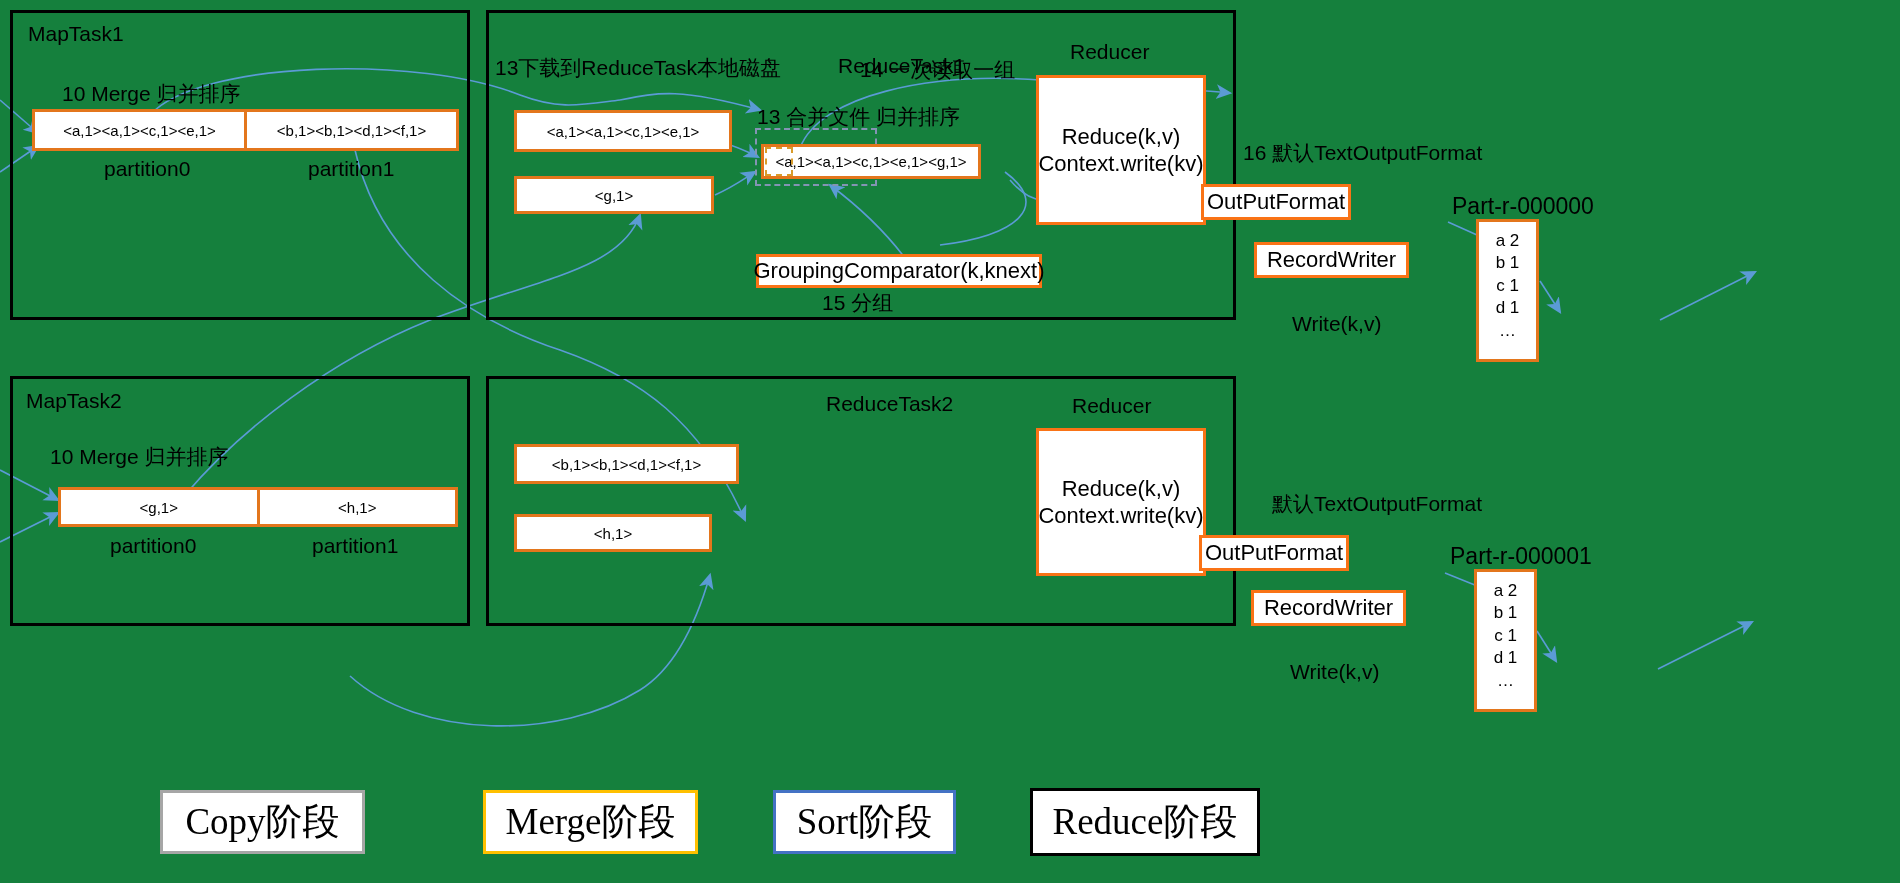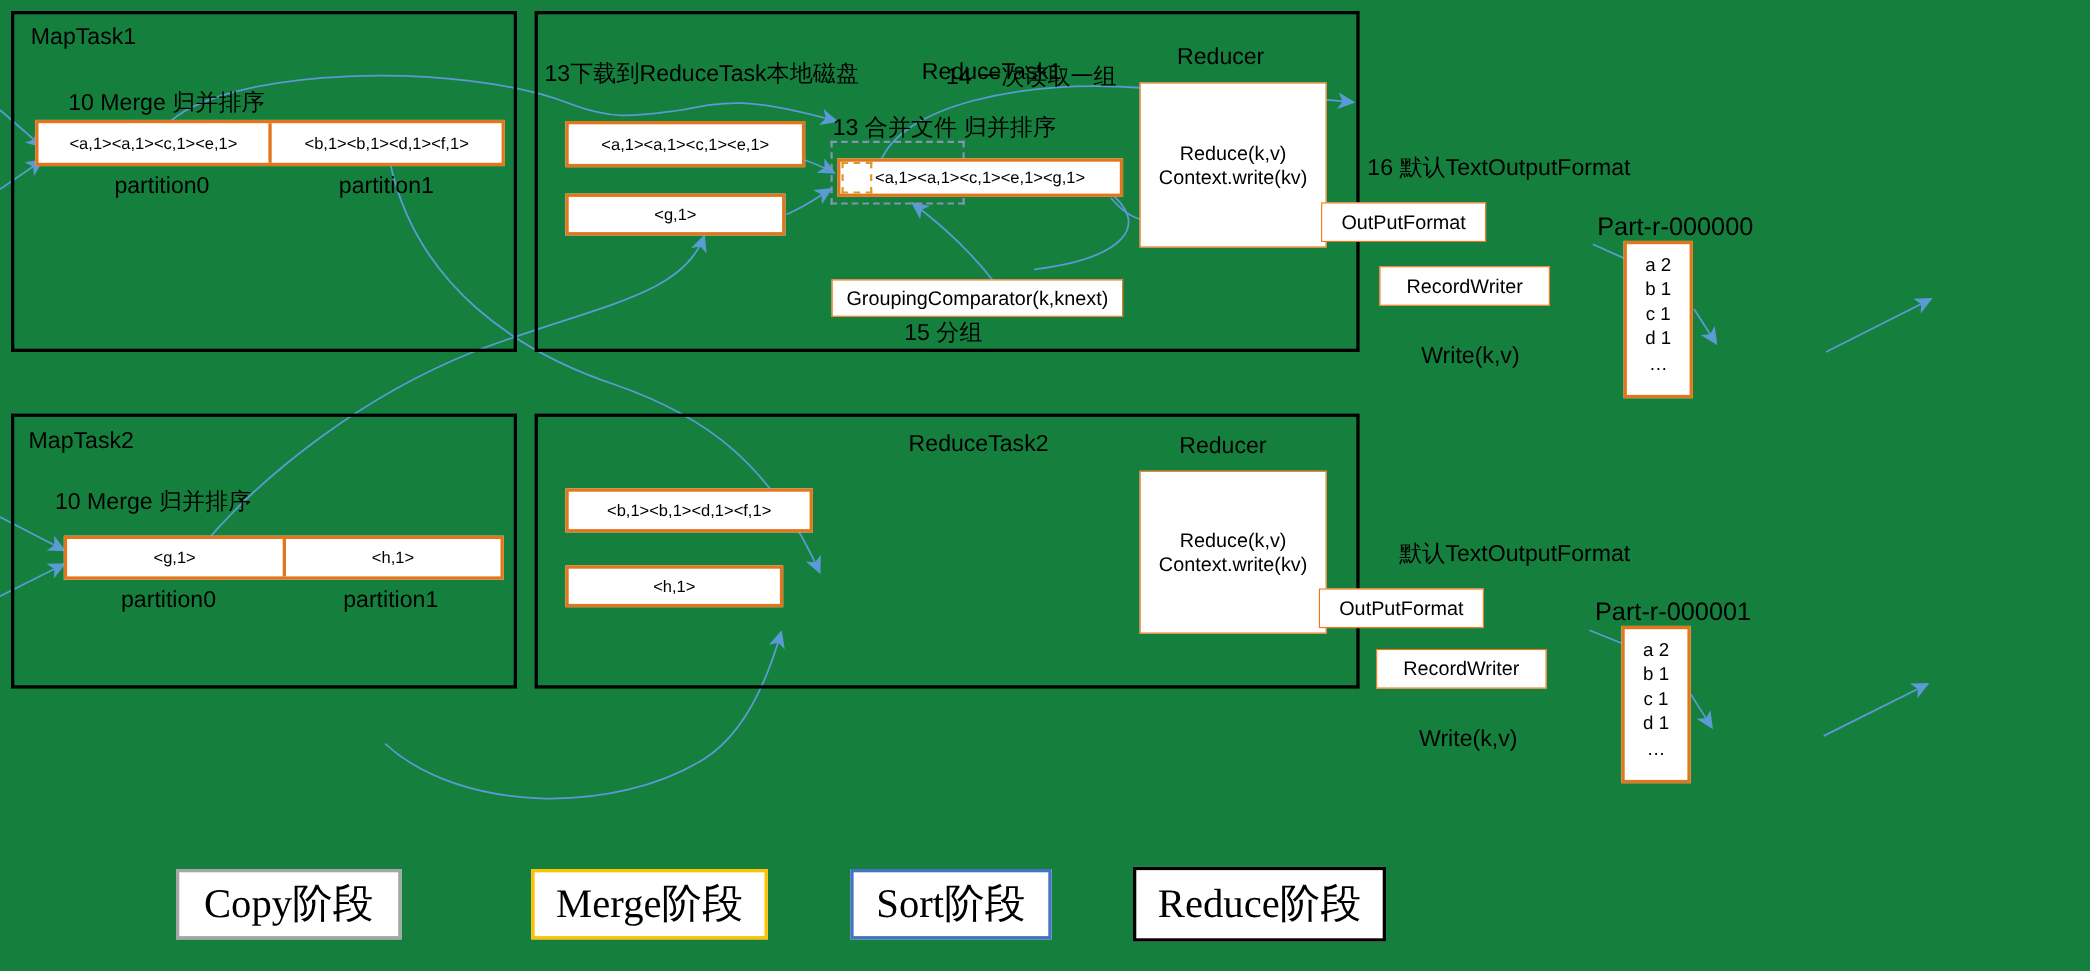--- a/index.html
+++ b/index.html
@@ -32,24 +32,24 @@
   }
   .obox.split{padding:0;}
   .obox .cell{
     flex:1;display:flex;align-items:center;justify-content:center;
     height:100%;
   }
   .obox .cell + .cell{border-left:3px solid #E3761C;}
 
   
   .gbox{
-    border:1px solid #f97316;
+    border:3px solid #f97316;
     background:#ffffff;
     display:flex;align-items:center;justify-content:center;
-    font-size:18px;
+    font-size:22px;
     white-space:nowrap;
   }
   .gbox.tall{align-items:center;}
   .gbox .ml{line-height:1.25;text-align:center;}
 
   
   .lbl{
     font-size:21px;
     white-space:nowrap;
     line-height:1.15;
@@ -180,33 +180,33 @@
 
   <div class="abs lbl" style="left:495px;top:56px;">13下载到ReduceTask本地磁盘</div>
   <div class="abs lbl" style="left:860px;top:58px;">14 一次读取一组</div>
   <div class="abs lbl" style="left:757px;top:105px;">13 合并文件 归并排序</div>
 
   <div class="abs obox" style="left:514px;top:110px;width:218px;height:42px;">&lt;a,1&gt;&lt;a,1&gt;&lt;c,1&gt;&lt;e,1&gt;</div>
   <div class="abs obox" style="left:514px;top:176px;width:200px;height:38px;">&lt;g,1&gt;</div>
 
   <div class="abs dash-blue" style="left:755px;top:128px;width:122px;height:58px;"></div>
 
-  <div class="abs obox" style="left:761px;top:144px;width:260px;height:35px;">&lt;a,1&gt;&lt;a,1&gt;&lt;c,1&gt;&lt;e,1&gt;&lt;g,1&gt;</div>
+  <div class="abs obox" style="left:761px;top:144px;width:220px;height:35px;">&lt;a,1&gt;&lt;a,1&gt;&lt;c,1&gt;&lt;e,1&gt;&lt;g,1&gt;</div>
 
   <div class="abs dash-orange" style="left:765px;top:147px;width:28px;height:29px;"></div>
 
   <div class="abs lbl" style="left:1070px;top:40px;">Reducer</div>
   <div class="abs gbox tall" style="left:1036px;top:75px;width:170px;height:150px;">
     <div class="ml">
       <div>Reduce(k,v)</div>
       <div>Context.write(kv)</div>
     </div>
   </div>
 
-  <div class="abs gbox" style="left:756px;top:254px;width:265px;height:34px;">GroupingComparator(k,knext)</div>
+  <div class="abs gbox" style="left:756px;top:254px;width:286px;height:34px;">GroupingComparator(k,knext)</div>
   <div class="abs lbl" style="left:822px;top:291px;">15 分组</div>
 
   <div class="abs lbl" style="left:1243px;top:141px;">16 默认TextOutputFormat</div>
   <div class="abs gbox" style="left:1201px;top:184px;width:150px;height:36px;">OutPutFormat</div>
   <div class="abs gbox" style="left:1254px;top:242px;width:155px;height:36px;">RecordWriter</div>
   <div class="abs lbl" style="left:1292px;top:312px;">Write(k,v)</div>
 
   <div class="abs lbl sm" style="left:1452px;top:193px;">Part-r-000000</div>
   <div class="abs filebox" style="left:1476px;top:219px;width:63px;height:143px;">
     <div>a 2</div>

